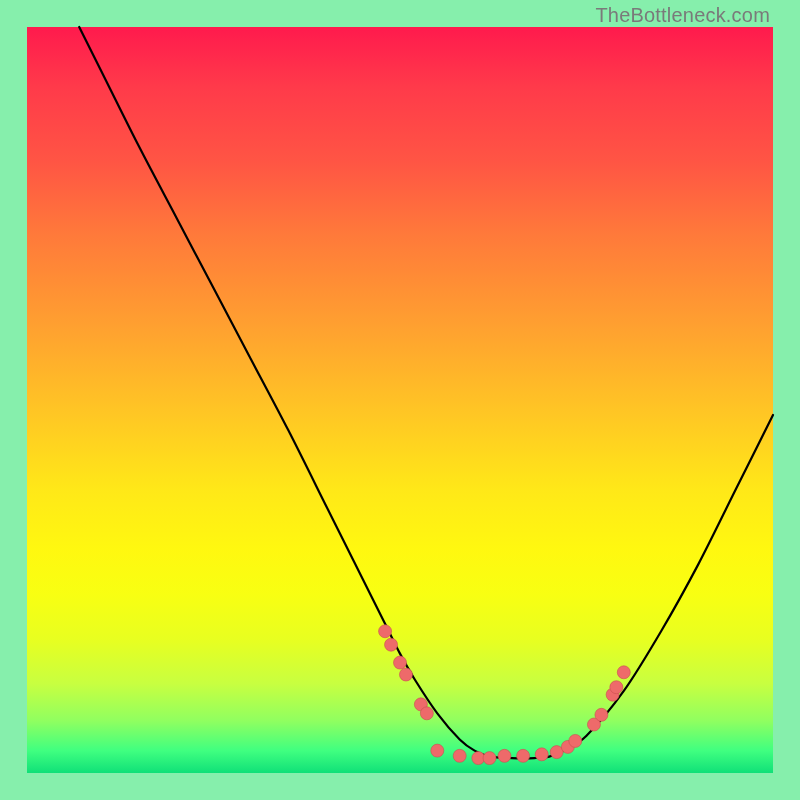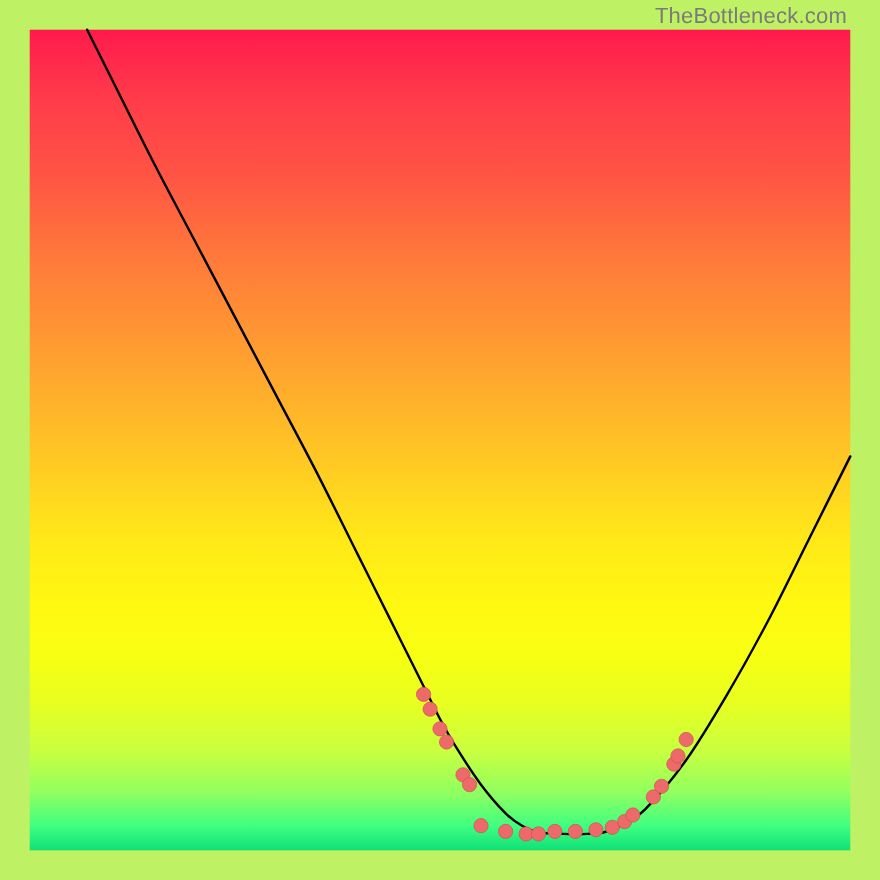--- a/index.html
+++ b/index.html
@@ -7,21 +7,21 @@
     padding: 0;
     width: 800px;
     height: 800px;
     background: #000;
     overflow: hidden;
   }
   .chart-container {
     position: relative;
     width: 800px;
     height: 800px;
-    background: #bef264;
+    background: #86efac;
   }
   .plot-area {
     position: absolute;
     left: 27px;
     top: 27px;
     width: 746px;
     height: 746px;
     background: linear-gradient(to bottom,
       #ff1a4d 0%,
       #ff3a4a 8%,

